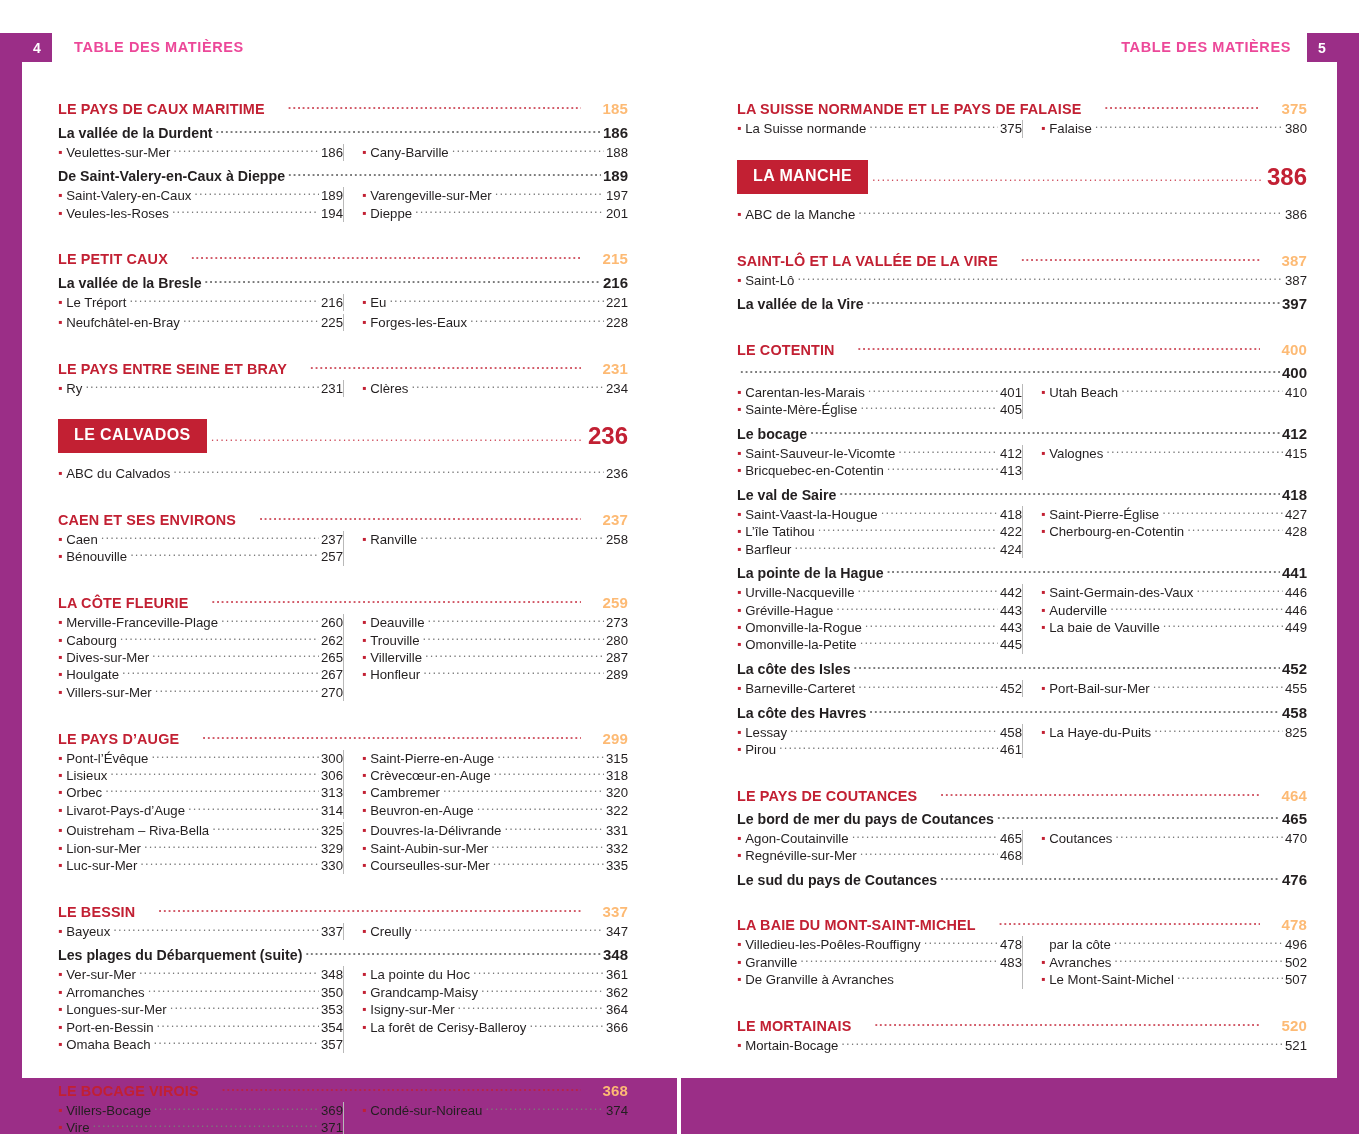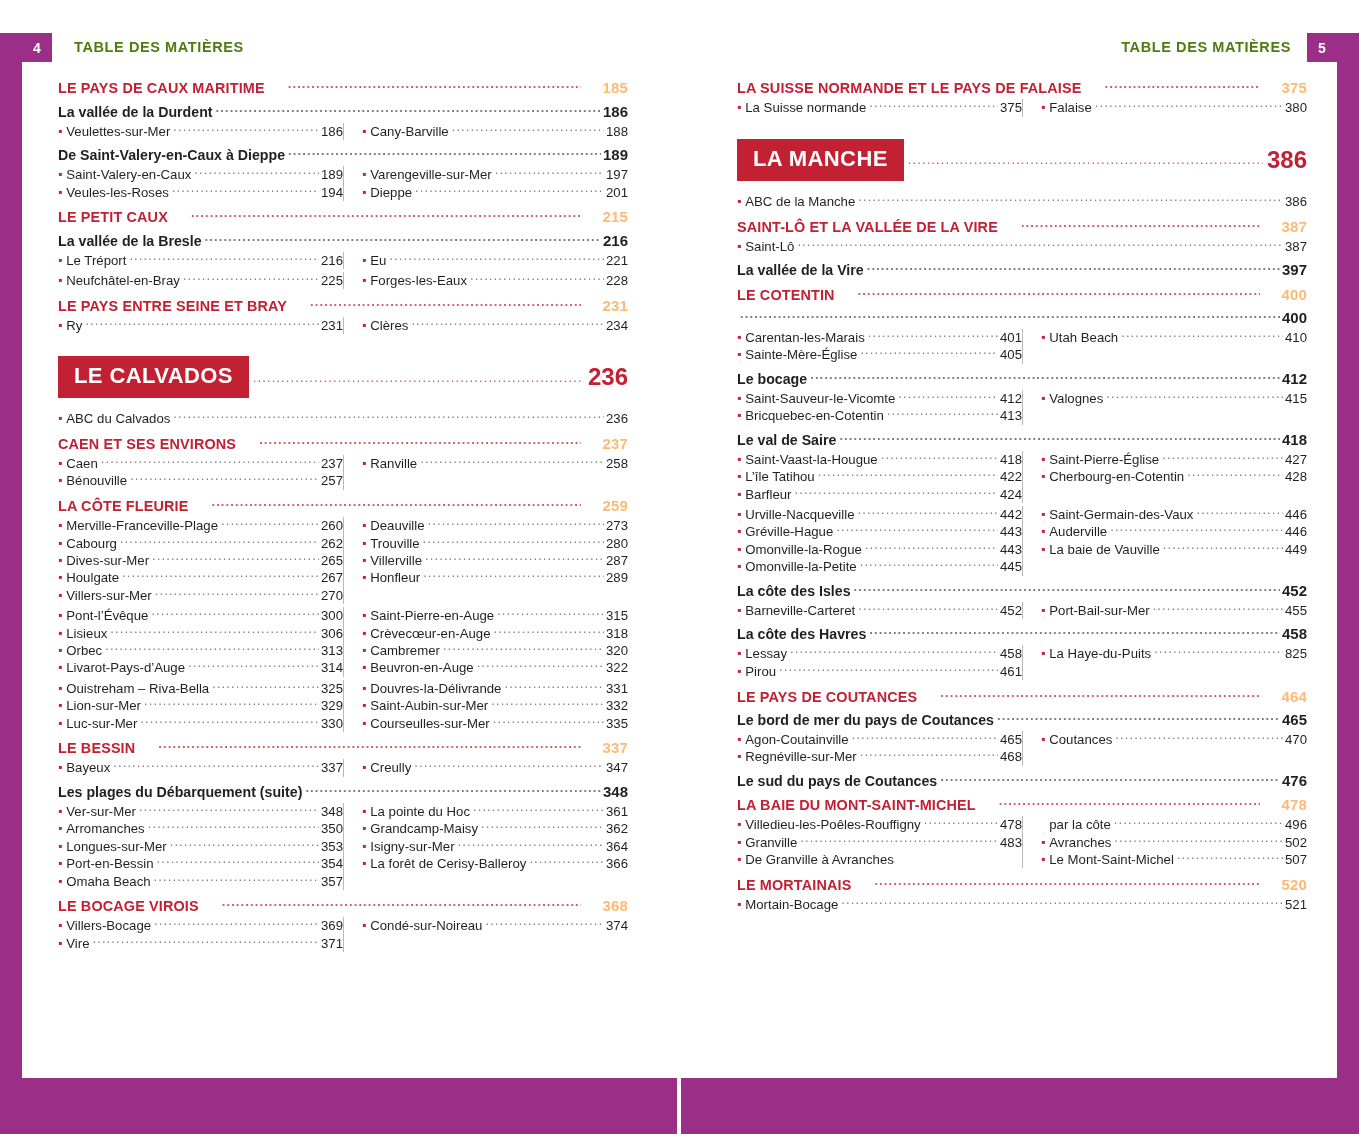--- a/index.html
+++ b/index.html
@@ -38,21 +38,21 @@
   .hdr-left{left:22px;}
   .hdr-right{right:22px;flex-direction:row;}
   .folio{
     background:#9B2E87;color:#ffffff;
     font-size:14px;font-weight:bold;
     width:30px;height:29px;
     display:flex;align-items:center;justify-content:center;
     letter-spacing:0.3px;
   }
   .hdr-title{
-    color:#4d7c0f;font-size:14.5px;font-weight:bold;
+    color:#ec4899;font-size:14.5px;font-weight:bold;
     letter-spacing:0.6px;
     white-space:nowrap;
     padding:0 10px;
     background:#ffffff;
     line-height:29px;
   }
   .hdr-left .hdr-title{padding-left:22px;padding-right:0;}
   .hdr-right .hdr-title{padding-right:16px;padding-left:0;}
 
   
@@ -64,21 +64,21 @@
   }
   .col-left{left:58px;}
   .col-right{left:737px;}
 
   
   .row{position:relative;display:flex;align-items:flex-end;white-space:nowrap;}
 
   .lvl1{
     color:#C22033;font-weight:bold;font-size:14.4px;
     letter-spacing:0.15px;
-    margin-top:7px;margin-bottom:2px;gap:20px;
+    margin-top:28px;margin-bottom:2px;gap:20px;
   }
   .lvl2{
     color:#231f20;font-weight:bold;font-size:14.2px;
     margin-top:6px;margin-bottom:2px;text-align:center;
   }
   .lvl1 .pg{color:#fdba74;font-weight:bold;font-size:15px;}
   .lvl2 .pg{color:#231f20;font-weight:bold;font-size:15px;}
 
   .ttl{flex:0 0 auto;}
   .dots{
@@ -114,21 +114,21 @@
   }
   .bullet.empty{visibility:hidden;}
   .sub .dots::before{color:#7a7a7a;}
 
   
   .banner-row{
     display:flex;align-items:center;margin-top:22px;margin-bottom:12px;
   }
   .banner{
     background:#C22033;color:#ffffff;
-    font-size:22px;font-weight:bold;
+    font-size:16px;font-weight:bold;
     padding:7px 16px 9px 16px;
     letter-spacing:0.4px;
     flex:0 0 auto;
   }
   .banner-dots{
     flex:1 1 auto;overflow:hidden;height:1em;position:relative;margin:0 4px;
   }
   .banner-dots::before{
     content:"..................................................................................................................................................................";
     letter-spacing:1.1px;font-size:13px;color:#C22033;opacity:.8;
@@ -394,20 +394,25 @@
             <span class="pg">287</span>
           </div>
           <div class="sub">
             <span class="bullet">▪</span>
             <span class="ttl">Honfleur</span>
             <span class="dots"></span>
             <span class="pg">289</span>
           </div>
         </div>
       </div>
+      <div class="row lvl1">
+        <span class="ttl">LE PAYS D’AUGE</span>
+        <span class="dots"></span>
+        <span class="pg">299</span>
+      </div>
       <div class="subs">
         <div class="subcol">
           <div class="sub">
             <span class="bullet">▪</span>
             <span class="ttl">Pont-l’Évêque</span>
             <span class="dots"></span>
             <span class="pg">300</span>
           </div>
           <div class="sub">
             <span class="bullet">▪</span>
@@ -770,20 +775,25 @@
             <span class="pg">427</span>
           </div>
           <div class="sub">
             <span class="bullet">▪</span>
             <span class="ttl">Cherbourg-en-Cotentin</span>
             <span class="dots"></span>
             <span class="pg">428</span>
           </div>
         </div>
       </div>
+      <div class="row lvl2">
+        <span class="ttl">La pointe de la Hague</span>
+        <span class="dots"></span>
+        <span class="pg">441</span>
+      </div>
       <div class="subs">
         <div class="subcol">
           <div class="sub">
             <span class="bullet">▪</span>
             <span class="ttl">Urville-Nacqueville</span>
             <span class="dots"></span>
             <span class="pg">442</span>
           </div>
           <div class="sub">
             <span class="bullet">▪</span>

